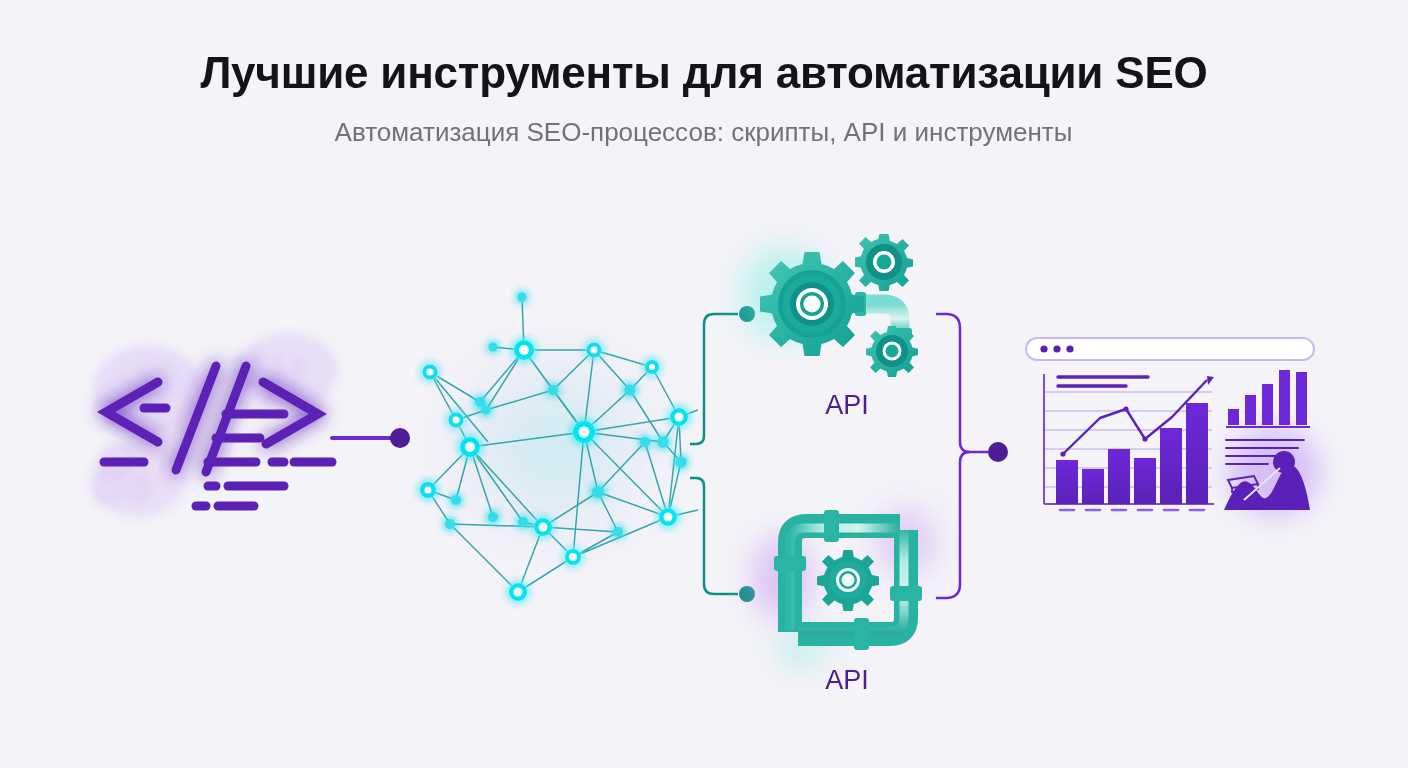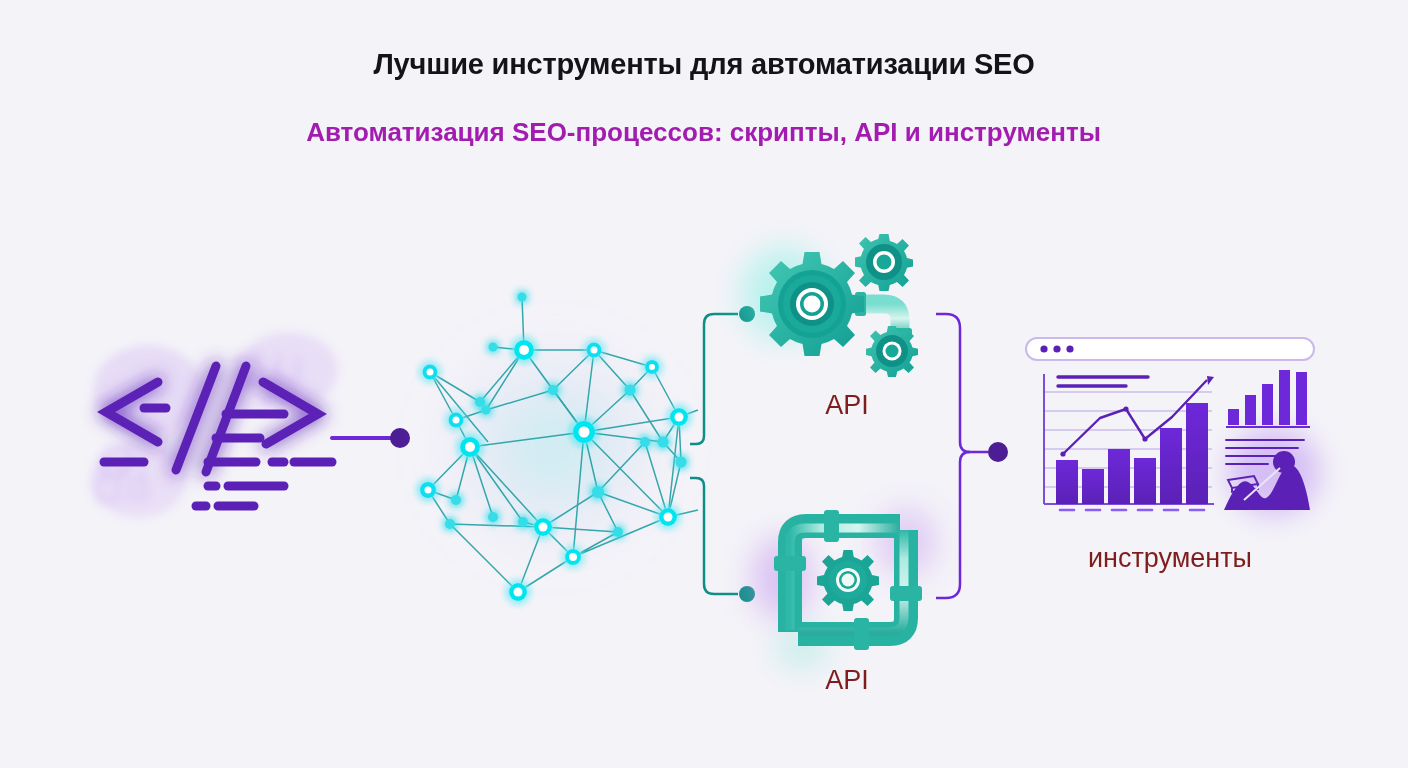--- a/index.html
+++ b/index.html
@@ -9,33 +9,33 @@
     font-family:"Liberation Sans", sans-serif;
     overflow:hidden;
     position:relative;
   }
   .stage{position:absolute;inset:0;}
 
   
   .title{
     position:absolute;left:0;right:0;top:48px;
     text-align:center;
-    font-size:29px;font-weight:bold;color:#141418;
+    font-size:44px;font-weight:bold;color:#141418;
     letter-spacing:-0.2px;
   }
   .subtitle{
     position:absolute;left:0;right:1px;top:117px;
     text-align:center;
-    font-size:26px;font-weight:700;color:#a21caf;
+    font-size:26px;font-weight:400;color:#737373;
   }
 
   
   .node-label{
     position:absolute;text-align:center;
-    font-size:27px;color:#7f1d1d;white-space:nowrap;
+    font-size:27px;color:#4c1d95;white-space:nowrap;
   }
 
   
   .panel{position:absolute;}
 
   
   #scripts-icon{left:88px;top:330px;width:270px;height:200px;}
   #scripts-label{left:88px;top:543px;width:270px;}
 
   
@@ -447,15 +447,14 @@
         <path d="M210 156 L210 160 L236 157 L236 152"></path>
       </g>
 
       <g>
         <path d="M202 178 C210 160 218 146 226 150 C234 154 238 168 244 166 C252 163 256 140 266 134 C276 129 284 152 288 178 Z" fill="#5b21b6"></path>
         <circle cx="262" cy="130" r="11" fill="#5b21b6"></circle>
         <line x1="222" y1="168" x2="258" y2="136" stroke="#e9e4f6" stroke-width="2"></line>
       </g>
     </svg>
   </div>
-  <div class="node-label" id="dashboard-label">инструменты</div>
 
 </div>
 
 </body></html>

